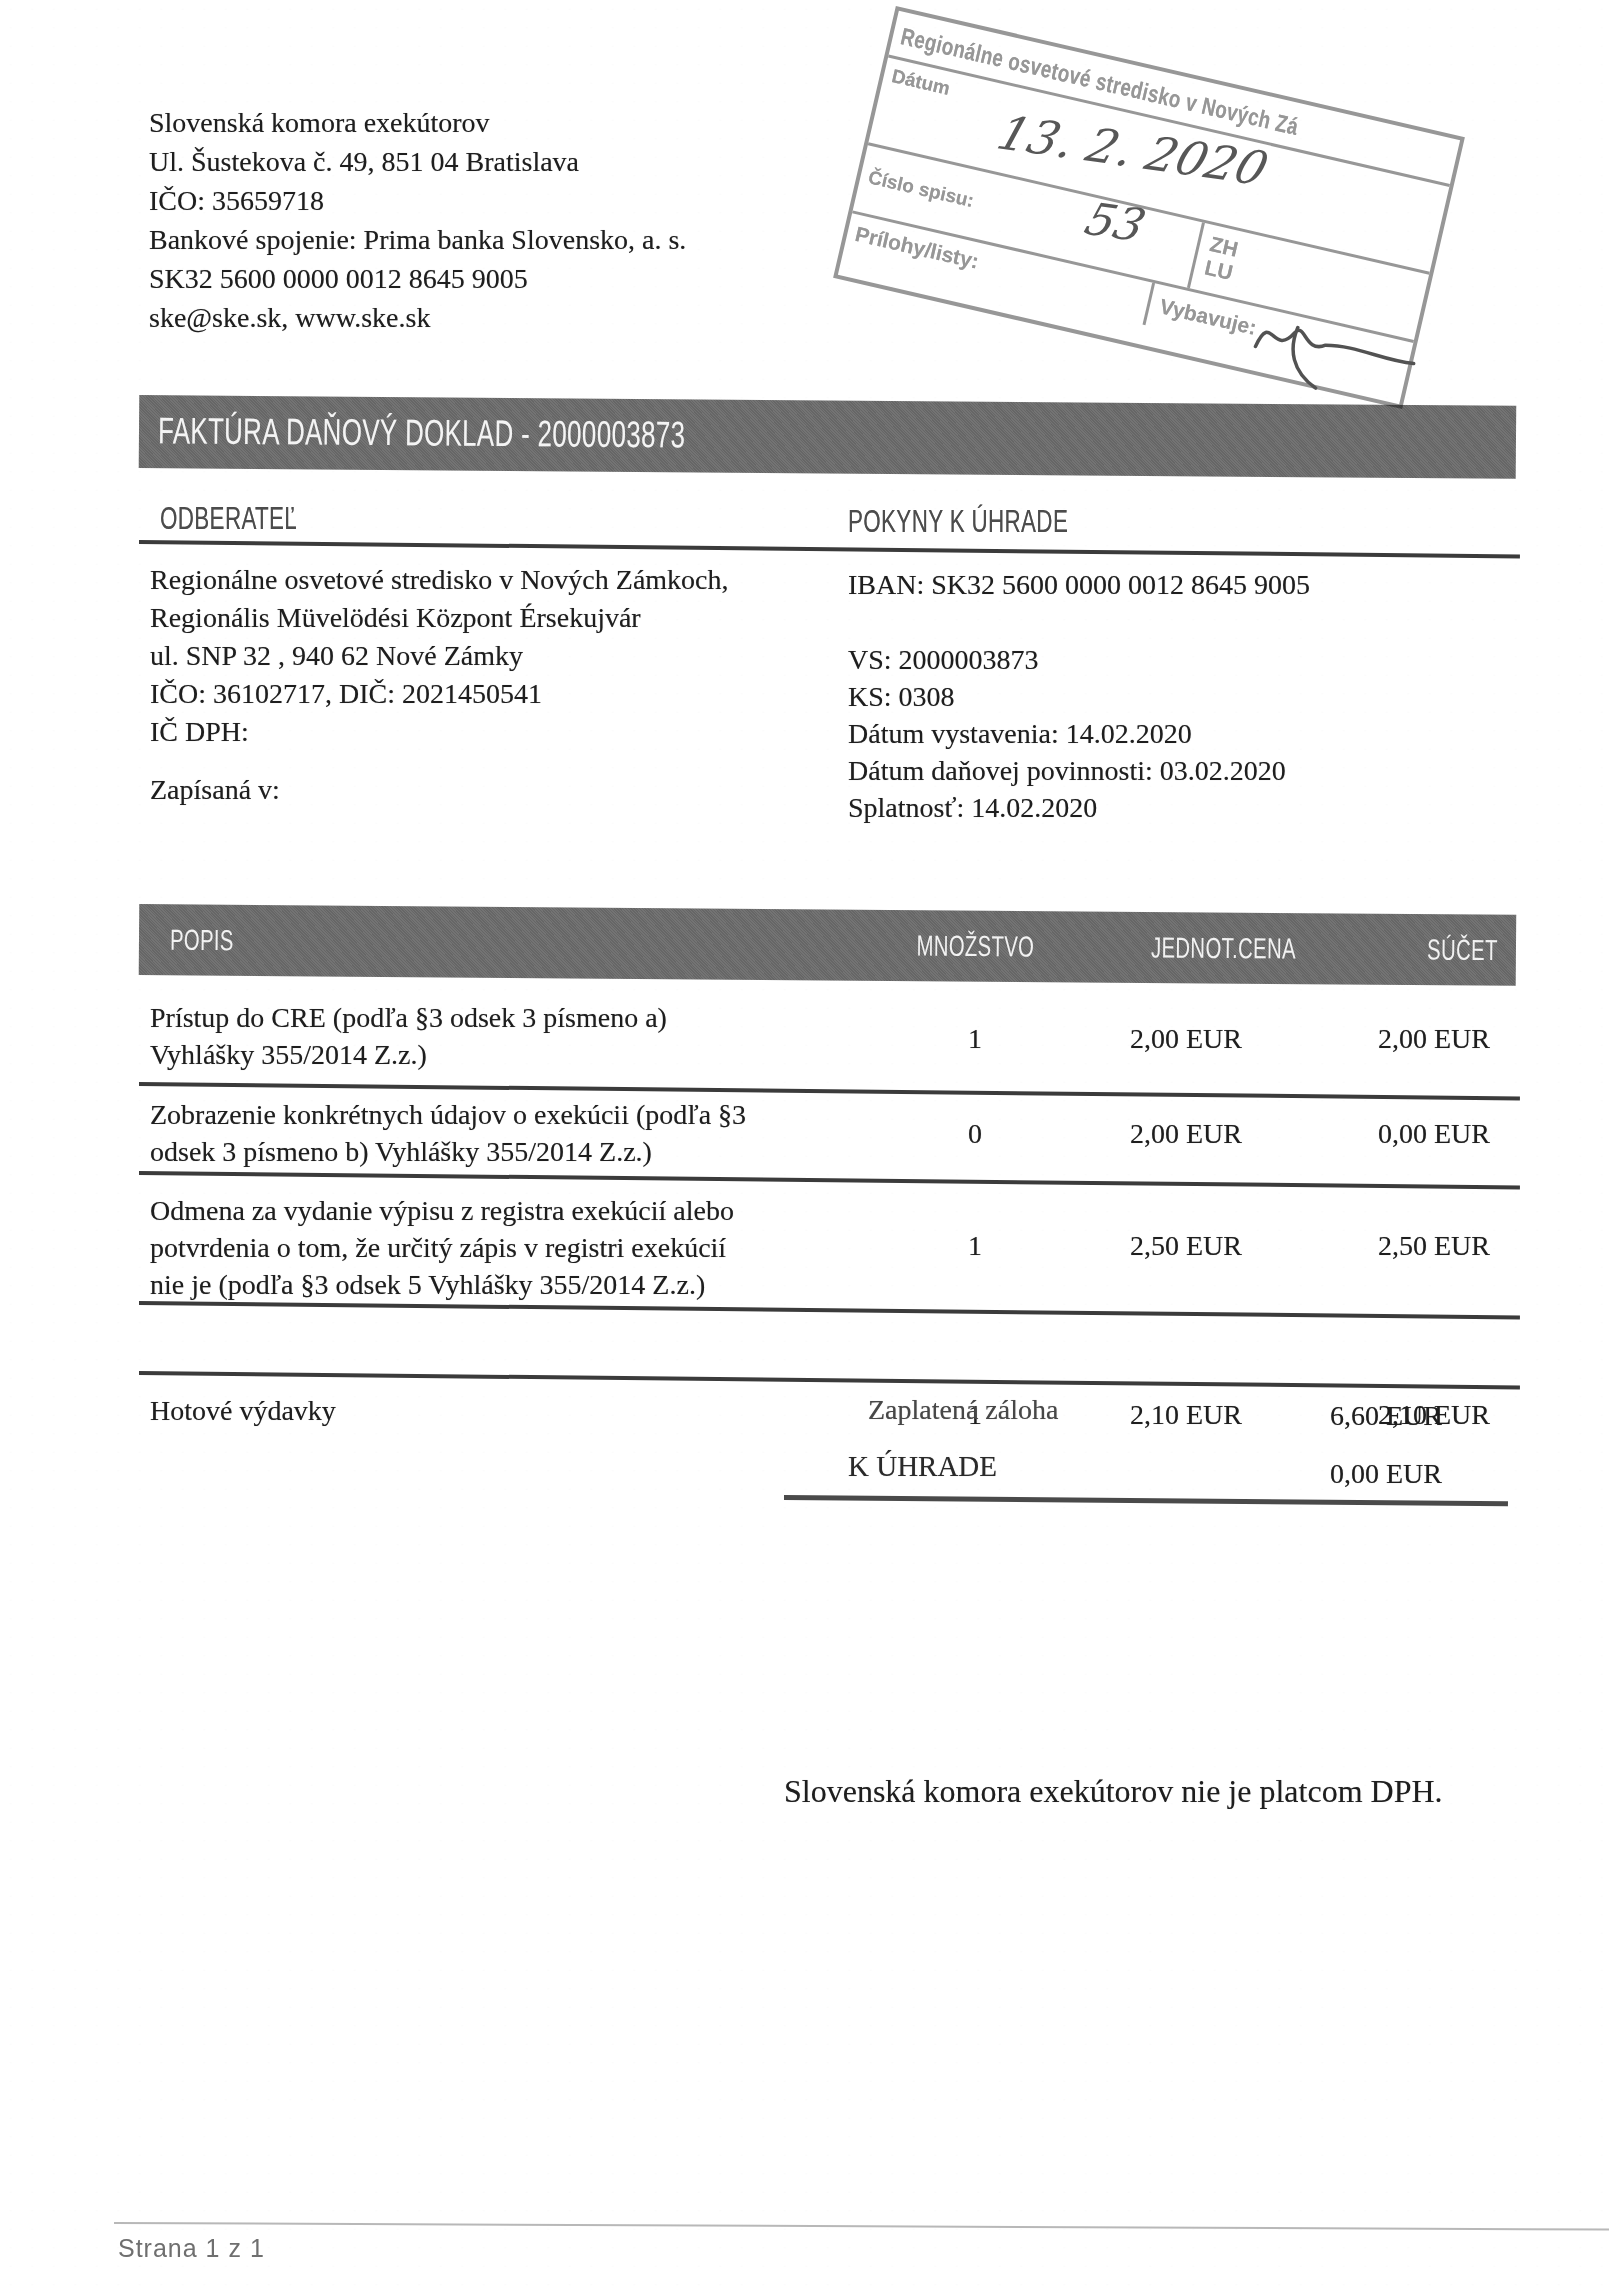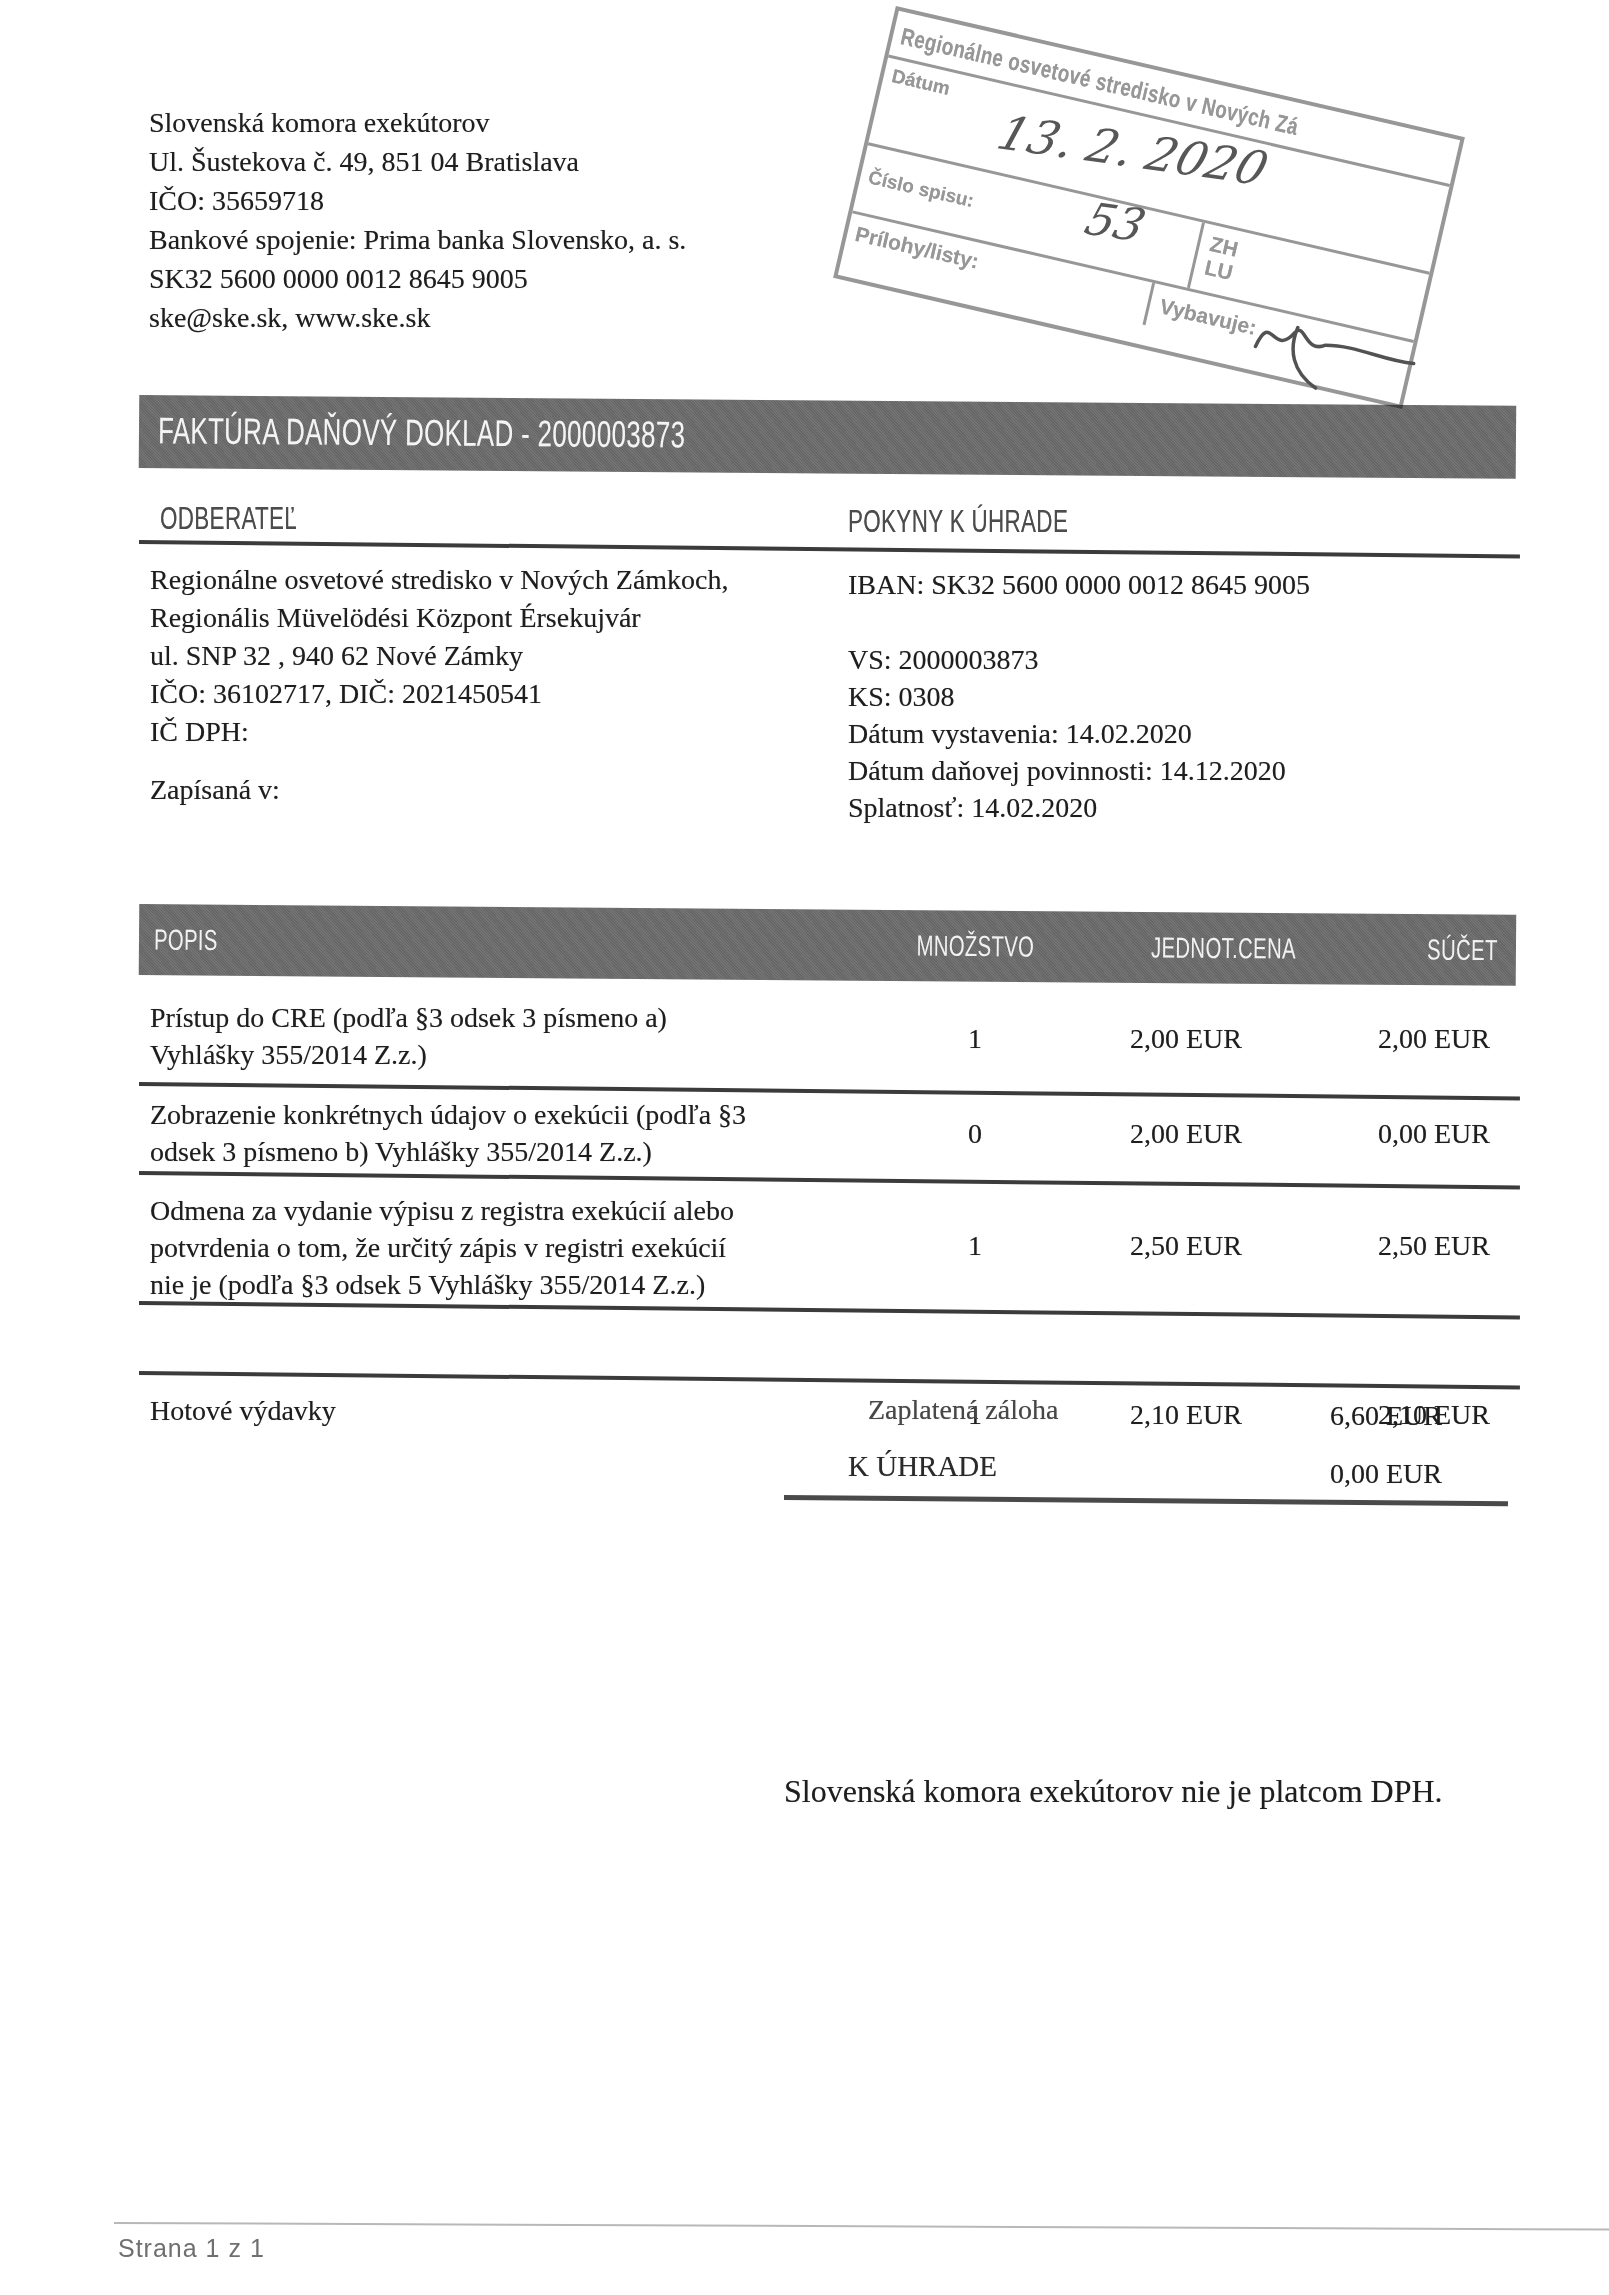--- a/index.html
+++ b/index.html
@@ -166,26 +166,26 @@
     <div>IČO: 36102717, DIČ: 2021450541</div>
     <div>IČ DPH:</div>
   </div>
   <div class="abs registered ink">Zapísaná v:</div>
 
   <div class="abs payment-iban ink">IBAN: SK32 5600 0000 0012 8645 9005</div>
   <div class="abs payment ink">
     <div>VS: 2000003873</div>
     <div>KS: 0308</div>
     <div>Dátum vystavenia: 14.02.2020</div>
-    <div>Dátum daňovej povinnosti: 14.12.2020</div>
+    <div>Dátum daňovej povinnosti: 03.02.2020</div>
     <div>Splatnosť: 14.02.2020</div>
   </div>
 
   <div class="abs graybar tablebar">
-    <span class="lbl" style="left:15px;"><span class="cond">POPIS</span></span>
+    <span class="lbl" style="left:31px;"><span class="cond">POPIS</span></span>
     <span class="lbl" style="left:727px;width:150px;text-align:right;"><span class="cond-r">MNOŽSTVO</span></span>
     <span class="lbl" style="left:950px;width:150px;text-align:right;"><span class="cond-r">JEDNOT.CENA</span></span>
     <span class="lbl" style="right:18px;width:150px;text-align:right;"><span class="cond-r">SÚČET</span></span>
   </div>
 
   <div class="row" style="top:999px;height:80px;">
     <div class="desc ink">Prístup do CRE (podľa §3 odsek 3 písmeno a)
 Vyhlášky 355/2014 Z.z.)</div>
     <div class="cell qty vmid ink">1</div>
     <div class="cell unit vmid ink">2,00 EUR</div>

